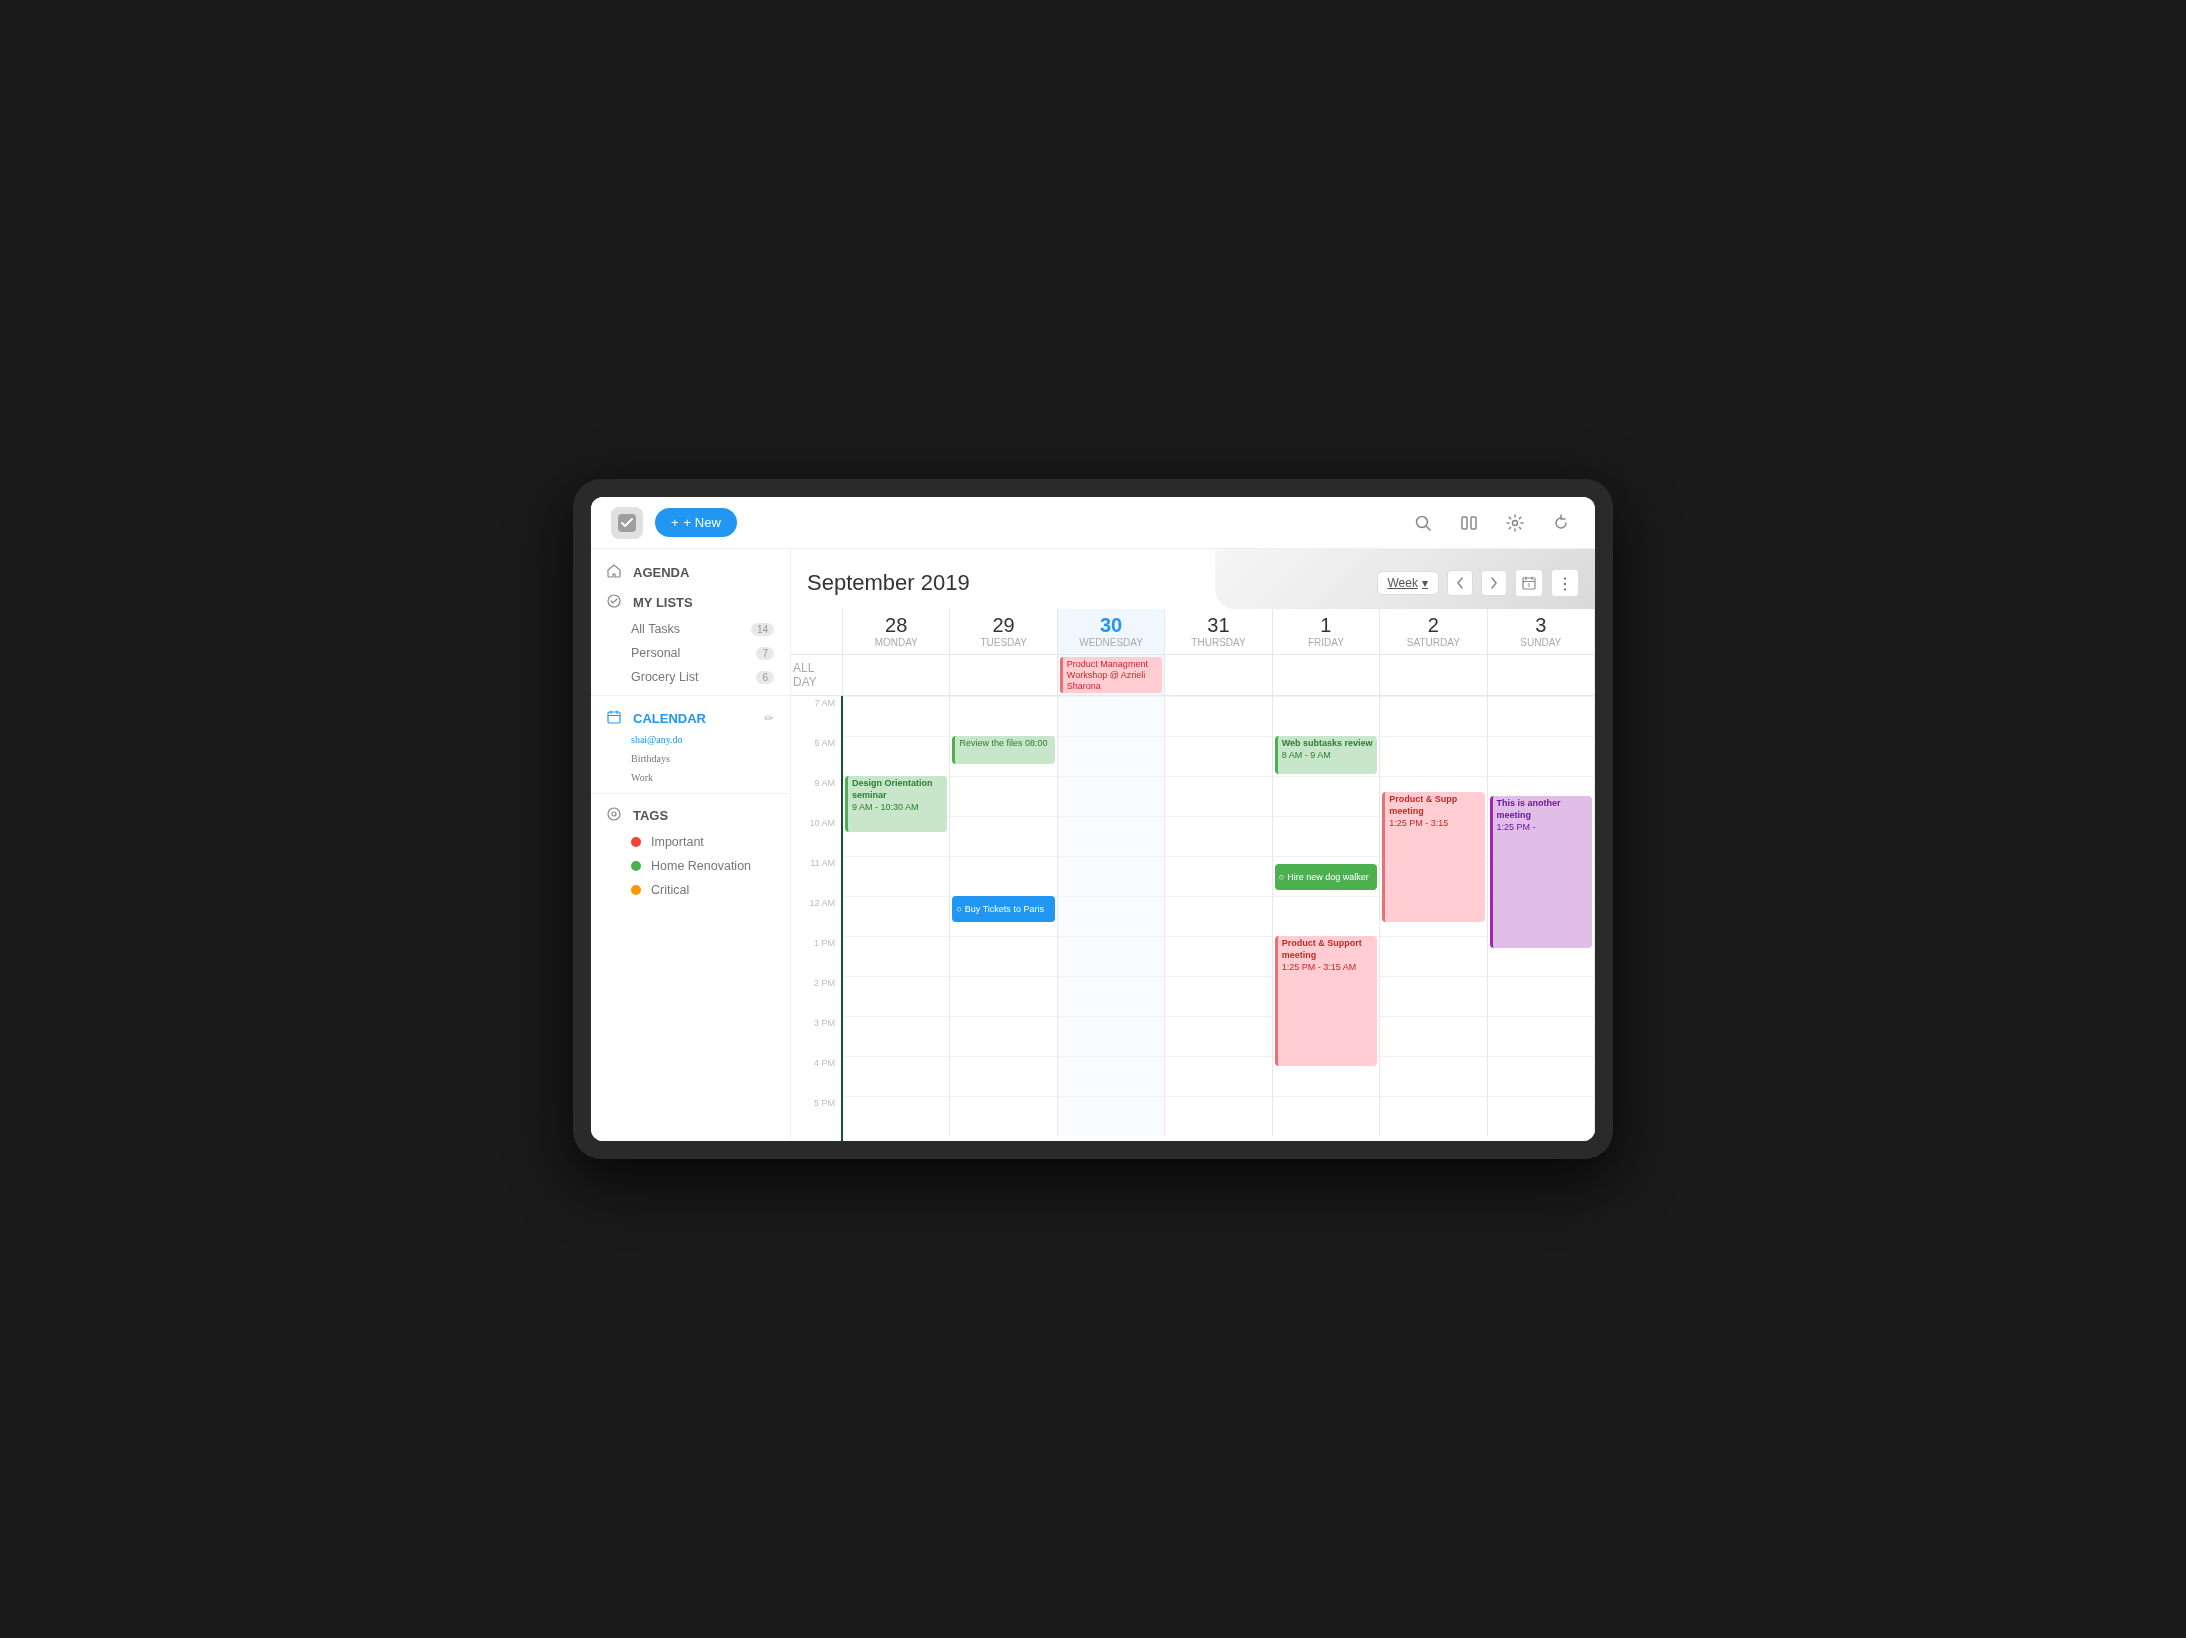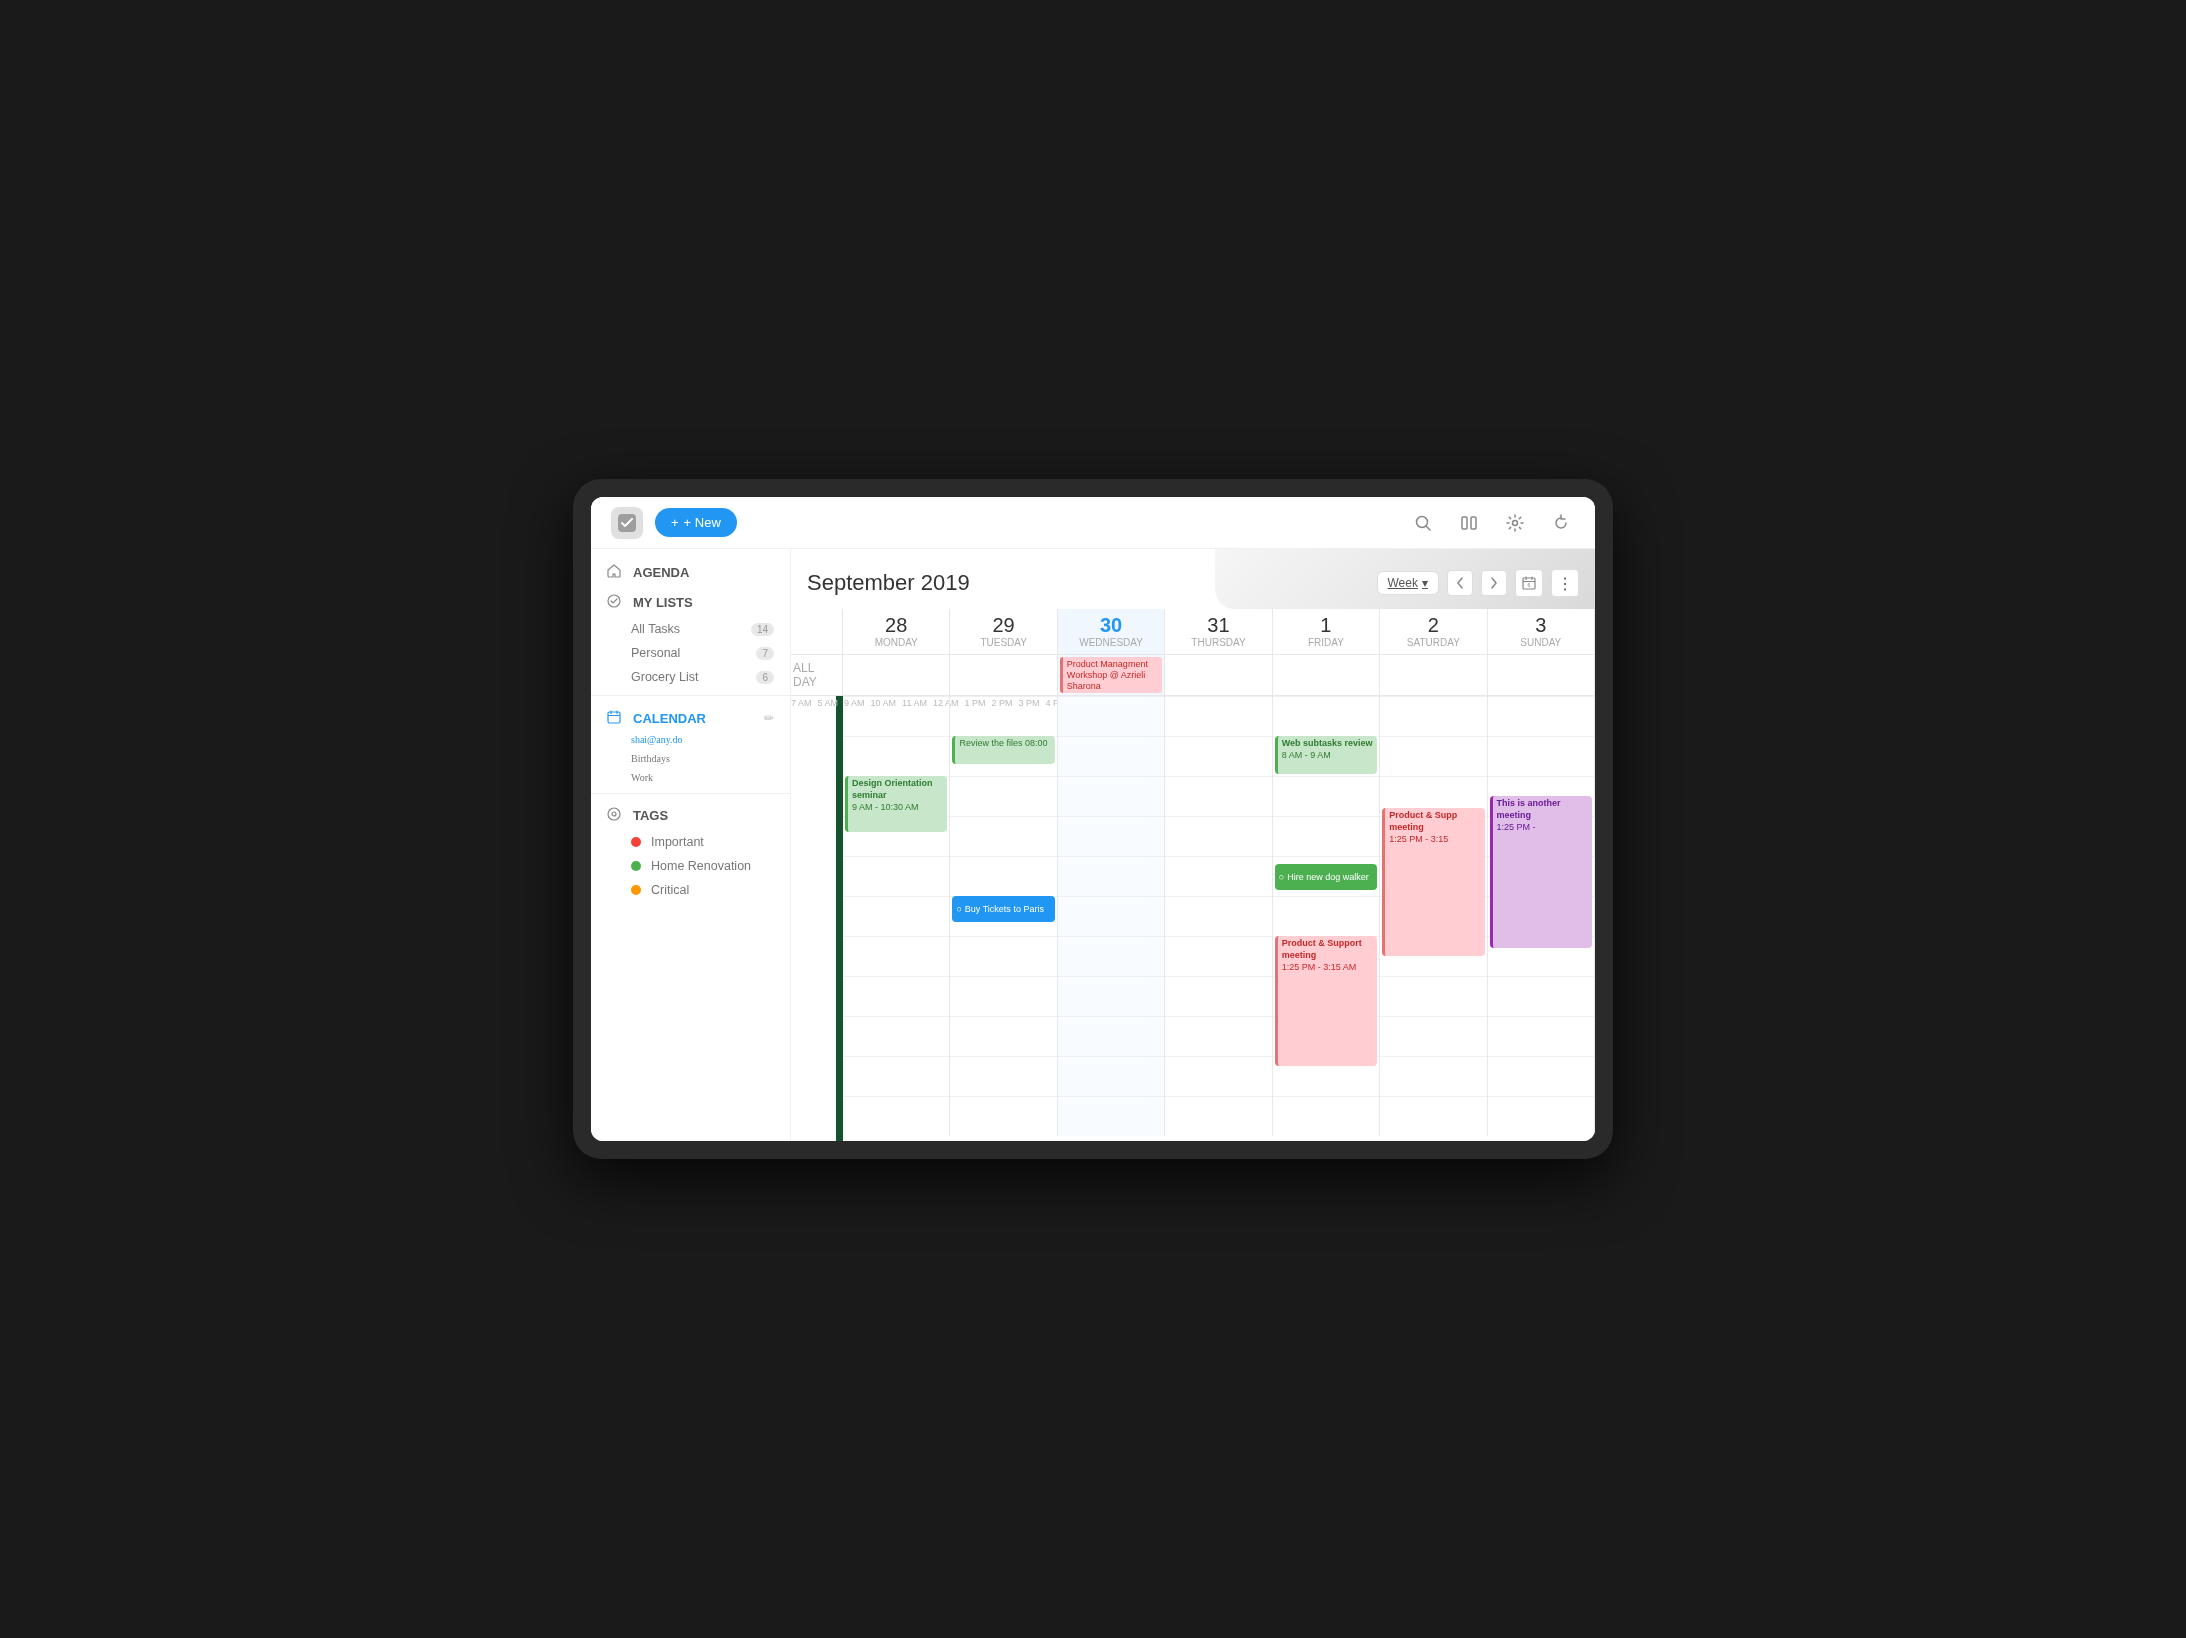--- a/index.html
+++ b/index.html
@@ -236,22 +236,22 @@
     .time-grid {
       flex: 1;
       overflow-y: auto;
       display: grid;
       grid-template-columns: 52px repeat(7, 1fr);
       position: relative;
     }
     .time-col {
       grid-column: 1;
       display: flex;
-      flex-direction: row;
-      border-right: 7px solid #14532d;
+      flex-direction: column;
+      border-right: 2px solid #14532d;
     }
     .time-slot-label {
       height: 40px;
       display: flex;
       align-items: flex-start;
       justify-content: flex-end;
       padding-right: 6px;
       padding-top: 2px;
       font-size: 9px;
       color: #bbb;
@@ -613,21 +613,21 @@
               <div class="hour-line" style="top:80px;"></div>
               <div class="hour-line" style="top:120px;"></div>
               <div class="hour-line" style="top:160px;"></div>
               <div class="hour-line" style="top:200px;"></div>
               <div class="hour-line" style="top:240px;"></div>
               <div class="hour-line" style="top:280px;"></div>
               <div class="hour-line" style="top:320px;"></div>
               <div class="hour-line" style="top:360px;"></div>
               <div class="hour-line" style="top:400px;"></div>
 
-              <div class="cal-event event-red" style="top:112px;height:148px;">
+              <div class="cal-event event-red" style="top:96px;height:130px;">
                 <div style="font-weight:600;">Product &amp; Supp meeting</div>
                 <div>1:25 PM - 3:15</div>
               </div>
             </div>
 
             <div class="day-col" style="height:440px;">
               <div class="hour-line" style="top:0;"></div>
               <div class="hour-line" style="top:40px;"></div>
               <div class="hour-line" style="top:80px;"></div>
               <div class="hour-line" style="top:120px;"></div>

